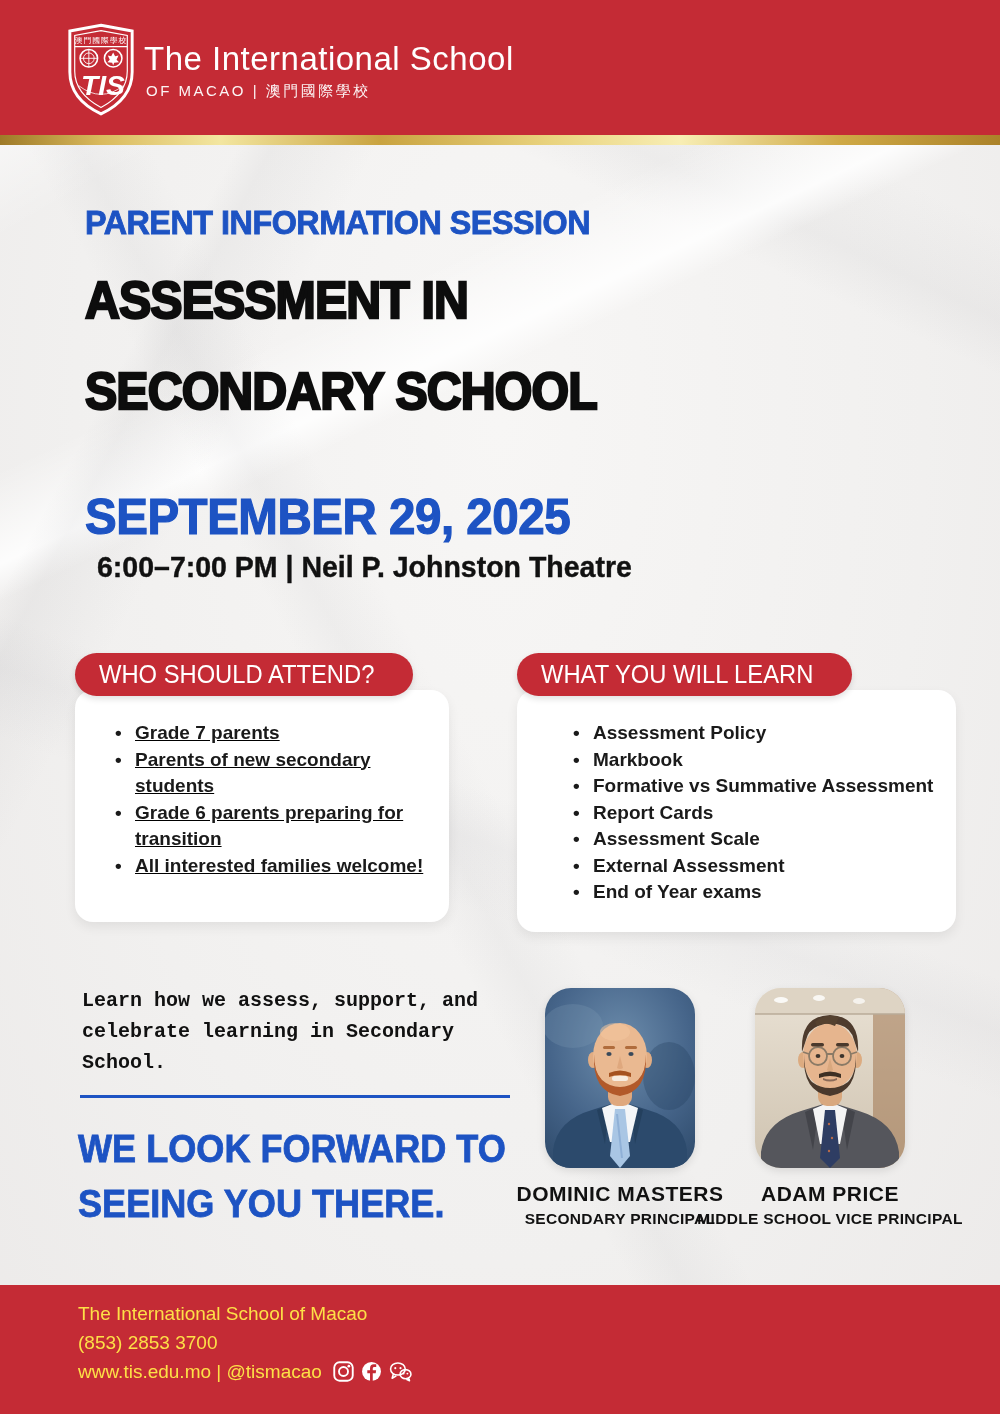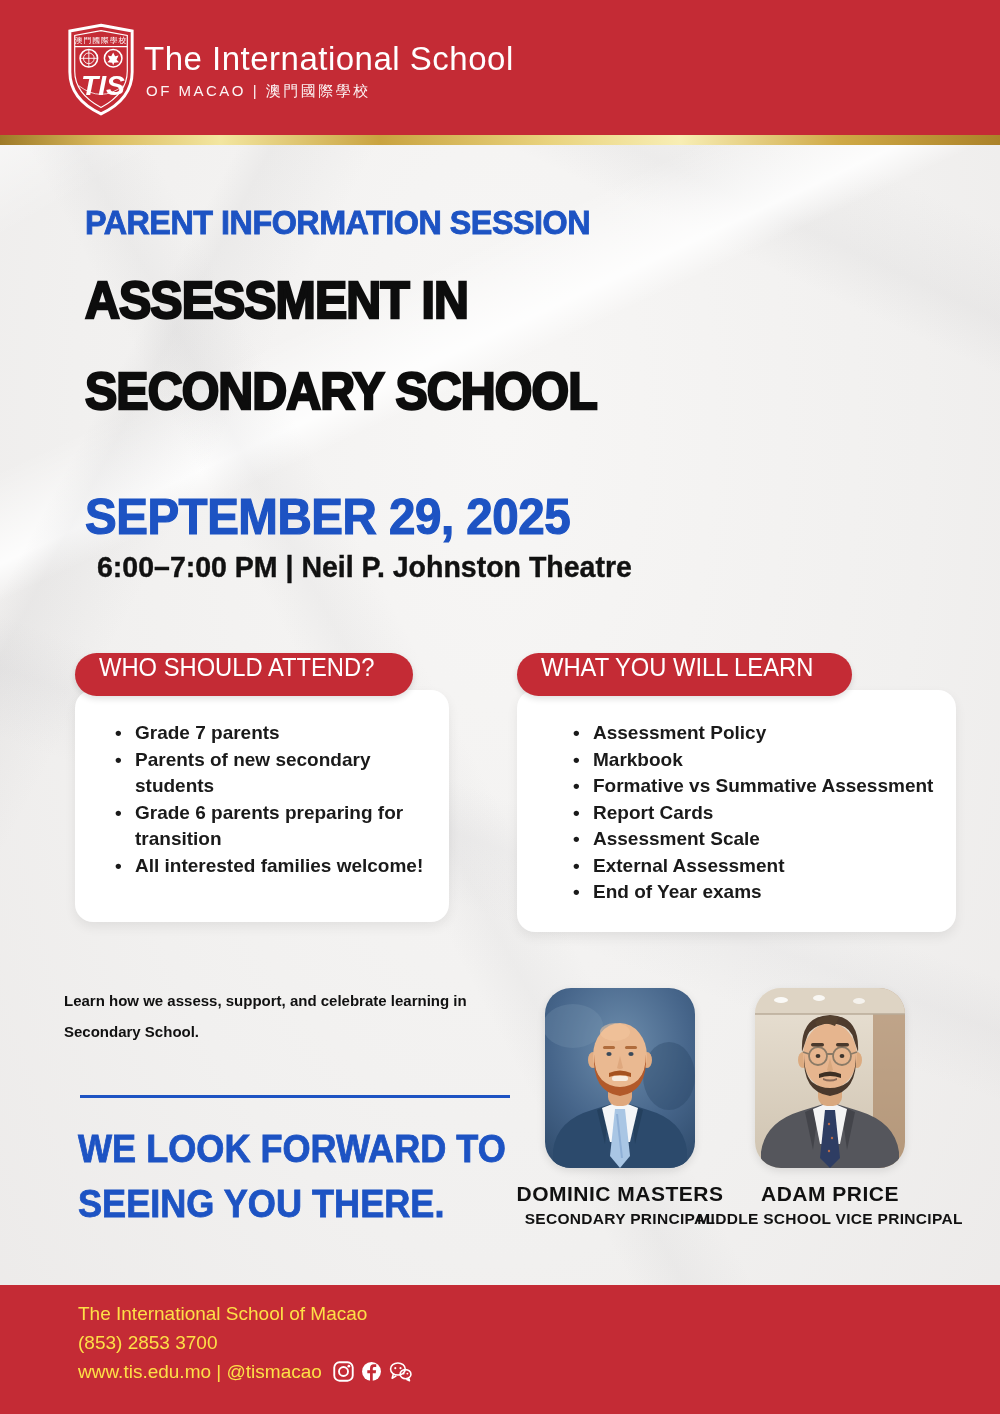--- a/index.html
+++ b/index.html
@@ -28,32 +28,32 @@
     -webkit-text-stroke:.9px #1D53C3;letter-spacing:-.5px;}
   .big-title{position:absolute;left:85px;top:255px;color:#0d0d0d;font-size:52px;line-height:91px;font-weight:700;
     -webkit-text-stroke:2.4px #0d0d0d;letter-spacing:-1px;}
   .big-title .condense{transform:scaleX(.93);}
   .date{position:absolute;left:85px;top:488px;color:#1D53C3;font-size:50px;font-weight:700;
     -webkit-text-stroke:1.2px #1D53C3;letter-spacing:-.5px;}
   .time-venue{position:absolute;left:85px;top:550px;color:#111;font-size:30px;font-weight:700;margin-left:12px;
     -webkit-text-stroke:.4px #111;}
   
   .pill{position:absolute;height:43px;background:#C42B35;border-radius:22px;color:#fff;
-    font-size:25px;display:flex;padding:0 24px;z-index:2;
+    font-size:25px;display:flex;align-items:center;padding:0 24px;z-index:2;
     box-shadow:0 3px 6px rgba(0,0,0,.12);}
   .card-body{position:absolute;background:#fff;border-radius:18px;box-shadow:0 5px 12px rgba(0,0,0,.07);z-index:1;}
   .card-body ul{margin:0;padding:30px 12px 0 40px;list-style:none;}
   .card-body li{position:relative;padding-left:20px;font-size:19px;font-weight:700;color:#1a1a1a;line-height:26.5px;}
   .card-body li::before{content:"•";position:absolute;left:0;top:0;font-size:19px;color:#1a1a1a;}
   #attend-pill{left:75px;top:653px;}
-  #attend-body{left:75px;top:690px;width:374px;height:232px;}
+  #attend-body{left:75px;top:690px;width:374px;height:232px;text-decoration:underline;}
   #learn-pill{left:517px;top:653px;}
   #learn-body{left:517px;top:690px;width:423px;height:242px;padding-left:16px;}
   
-  .lead{position:absolute;left:64px;top:985px;width:420px;color:#111;font-size:15px;font-weight:700;line-height:31px;}
+  .lead{position:absolute;left:82px;top:985px;width:420px;color:#111;font-size:20px;font-weight:700;line-height:31px;font-family:Liberation Mono, monospace;}
   .divider{position:absolute;left:80px;top:1095px;width:430px;height:3px;background:#1D53C3;}
   .cta{position:absolute;left:78px;top:1122px;color:#1D53C3;font-size:38px;font-weight:700;line-height:55px;
     -webkit-text-stroke:.8px #1D53C3;}
   
   .photo{position:absolute;width:150px;height:180px;border-radius:26px;overflow:hidden;
     box-shadow:0 3px 8px rgba(0,0,0,.10);}
   #photo-1{left:545px;top:988px;}
   #photo-2{left:755px;top:988px;}
   .speaker-caption{position:absolute;text-align:center;}
   #caption-1{left:490px;top:1182px;width:260px;}

